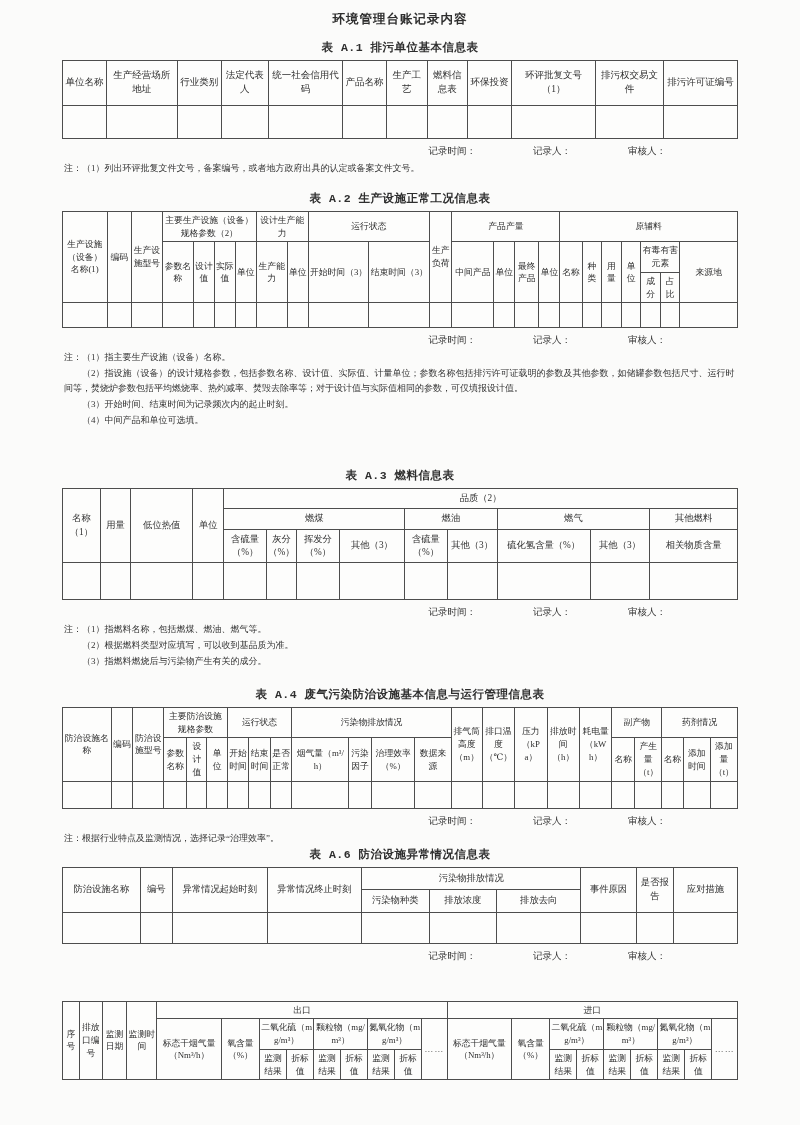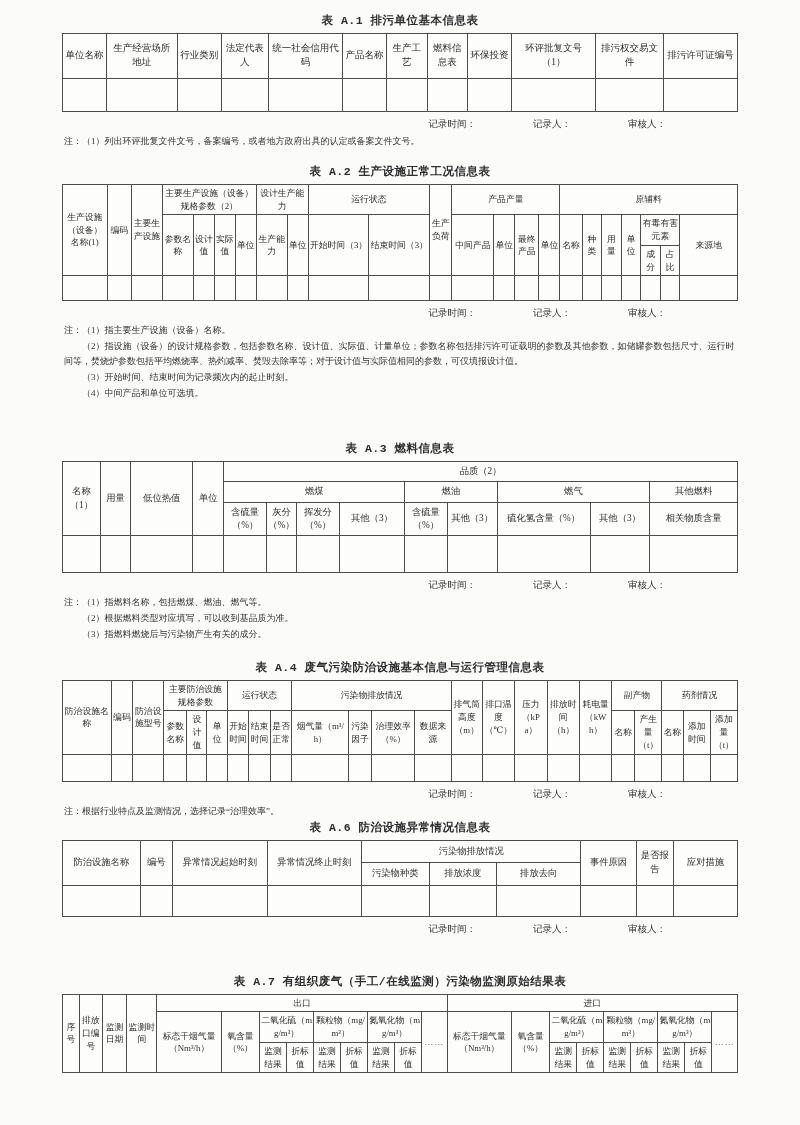--- a/index.html
+++ b/index.html
@@ -39,20 +39,21 @@
   }
   .notes{font-size:9px;line-height:1.65;color:#333;margin:1px 0 0 2px;}
   .notes p{margin:0 0 1px;}
   .notes p.ind{text-indent:2em;}
 </style>
 </head>
 <body>
 
 <div class="page">
 
+  <h1 class="doc-title">环境管理台账记录内容</h1>
 
   <section class="sec-a1">
     <h2 class="tbl-title">表 A.1 排污单位基本信息表</h2>
     <table class="a1">
       <colgroup>
         <col style="width:6.5%">
           <col style="width:10.5%">
           <col style="width:6.5%">
           <col style="width:7%">
         <col style="width:11%">
@@ -130,21 +131,21 @@
           <col style="width:2.9%">
           <col style="width:2.9%">
         <col style="width:2.9%">
           <col style="width:2.9%">
           <col style="width:8.5%">
       </colgroup>
       <tbody>
           <tr>
         <th rowspan="3">生产设施（设备）名称(1)</th>
         <th rowspan="3">编码</th>
-        <th rowspan="3">主要生产设施</th>
+        <th rowspan="3">生产设施型号</th>
         <th colspan="4">主要生产设施（设备）规格参数（2）</th>
         <th colspan="2">设计生产能力</th>
         <th colspan="2">运行状态</th>
         <th rowspan="3">生产负荷</th>
         <th colspan="4">产品产量</th>
         <th colspan="7">原辅料</th>
       </tr>
       <tr>
         <th rowspan="2">参数名称</th>
         <th rowspan="2">设计值</th>
@@ -425,21 +426,20 @@
     </tbody>
       </table>
     <div class="rec-line">
       <span>记录时间：</span>
       <span>记录人：</span>
       <span>审核人：</span>
     </div>
   </section>
 
   <section class="sec-a7">
-    <h2 class="tbl-title">表 A.7 有组织废气（手工/在线监测）污染物监测原始结果表</h2>
     <table class="a7">
       <colgroup>
         <col style="width:2.5%">
           <col style="width:3.4%">
           <col style="width:3.6%">
           <col style="width:4.5%">
         <col style="width:9.5%">
           <col style="width:5.7%">
           <col style="width:4%">
           <col style="width:4%">

